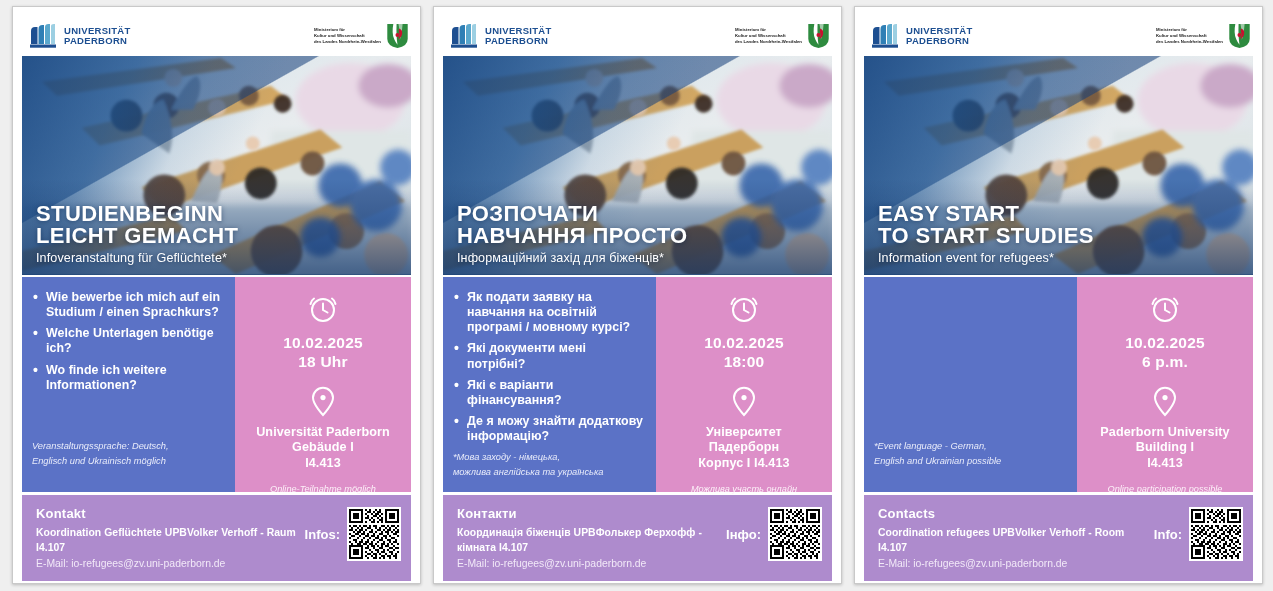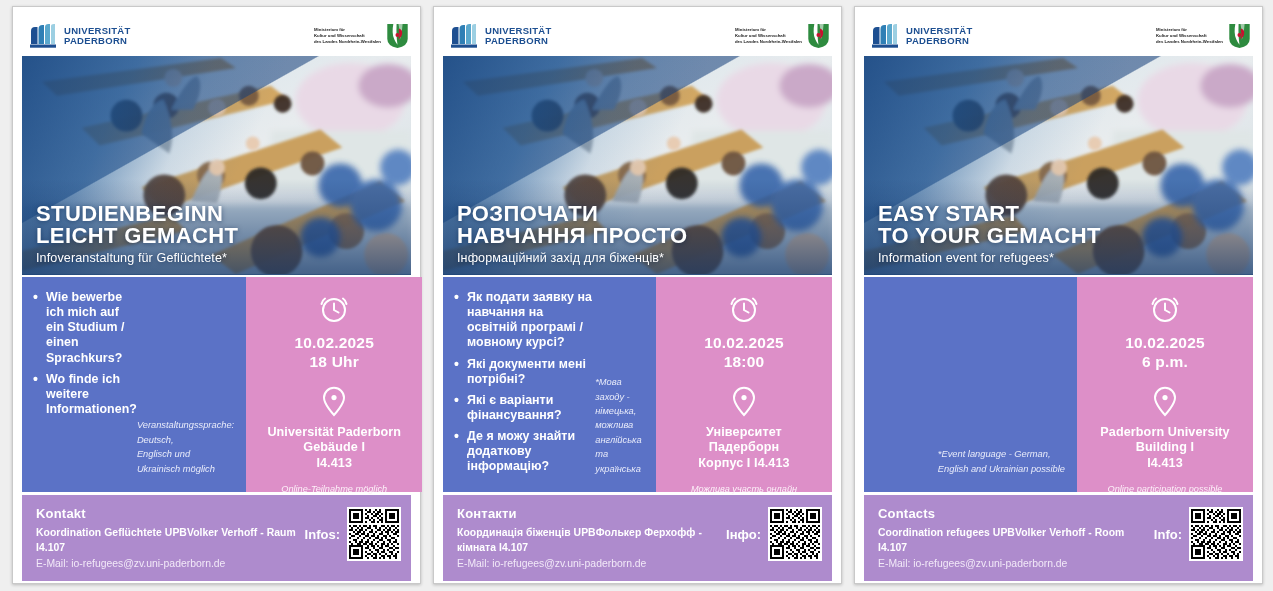--- a/index.html
+++ b/index.html
@@ -61,22 +61,22 @@
   .hero-title .l{display:block;}
   .hero-sub{
     color:#fff;font-size:12.6px;font-weight:400;margin-top:3px;letter-spacing:.1px;
     text-shadow:0 1px 4px rgba(0,30,70,.6);
   }
 
   
   .mid{display:flex;flex:0 0 auto;height:215px;margin-top:2px;}
   .qcol{
     background:#5b72c6;color:#fff;flex:1 1 auto;width:225px;
-    padding:13px 12px 16px 10px;box-sizing:border-box;
-    display:flex;flex-direction:row;justify-content:flex-end;
+    padding:13px 12px 24px 10px;box-sizing:border-box;
+    display:flex;flex-direction:column;
   }
   .qlist{list-style:none;margin:0;padding:0;}
   .qlist li{
     position:relative;padding-left:14px;margin-bottom:6px;
     font-size:12.4px;font-weight:700;line-height:1.22;letter-spacing:.05px;
   }
   .qlist li:before{
     content:"•";position:absolute;left:1px;top:-1px;font-size:14px;line-height:1.22;
   }
   .qnote{margin-top:auto;font-size:9.3px;font-style:italic;line-height:1.55;color:#e8ebfa;}
@@ -213,20 +213,21 @@
             <span class="l">LEICHT GEMACHT</span>
           </div>
         <div class="hero-sub">Infoveranstaltung für Geflüchtete*</div>
       </div>
     </div>
 
     <div class="mid">
       <div class="qcol">
         <ul class="qlist">
             <li>Wie bewerbe ich mich auf ein Studium / einen Sprachkurs?</li>
+            <li>Welche Unterlagen benötige ich?</li>
             <li>Wo finde ich weitere Informationen?</li>
           </ul>
         <div class="qnote">
             <span>Veranstaltungssprache: Deutsch,</span>
             <span>Englisch und Ukrainisch möglich</span>
           </div>
       </div>
 
       <div class="icol">
         <div class="ic">
@@ -597,21 +598,21 @@
           <circle cx="300" cy="182" r="20" fill="#2a58a0"></circle>
           <circle cx="378" cy="112" r="18" fill="#4a78bd"></circle>
         </g>
       </svg>
       <div class="hero-diag"></div>
       <div class="hero-overlay"></div>
       <div class="hero-bottom"></div>
       <div class="hero-txt">
         <div class="hero-title">
             <span class="l">EASY START</span>
-            <span class="l">TO YOUR GEMACHT</span>
+            <span class="l">TO START STUDIES</span>
           </div>
         <div class="hero-sub">Information event for refugees*</div>
       </div>
     </div>
 
     <div class="mid">
       <div class="qcol">
         <div class="qnote">
             <span>*Event language - German,</span>
             <span>English and Ukrainian possible</span>

